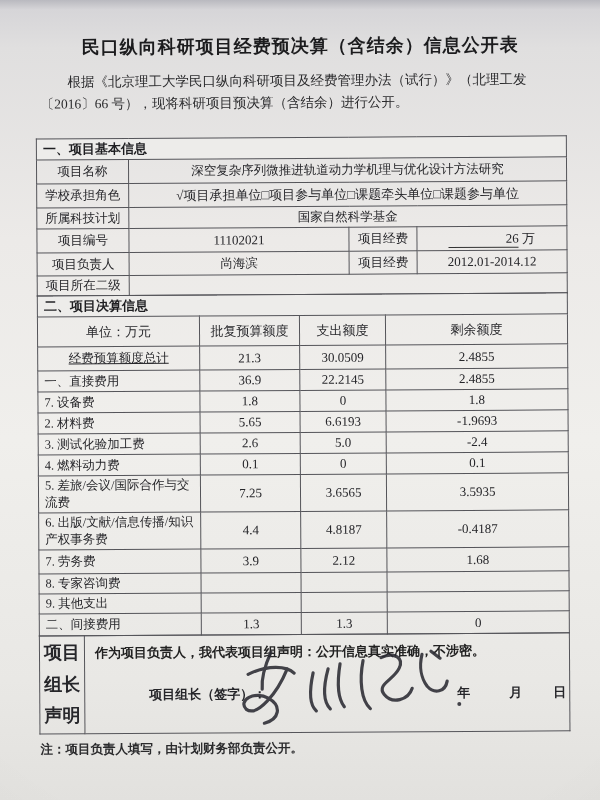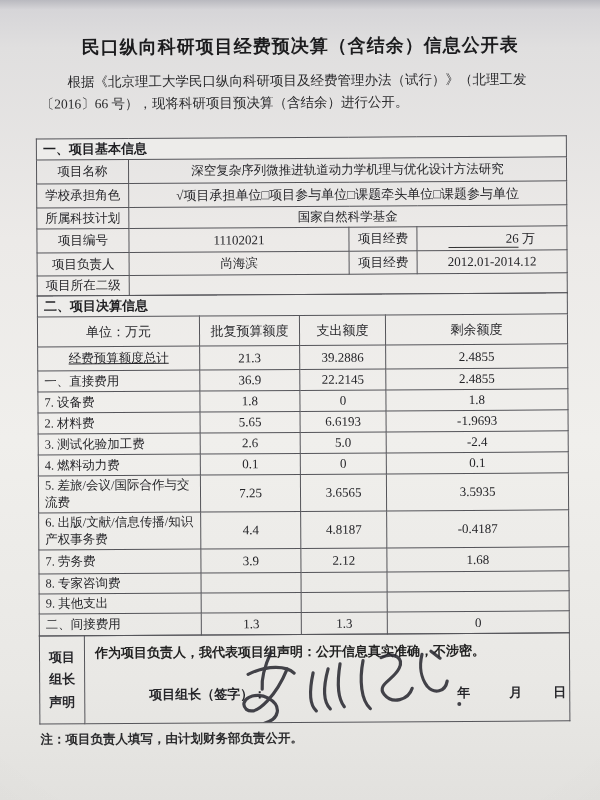--- a/index.html
+++ b/index.html
@@ -28,21 +28,21 @@
     font-family:"Liberation Sans", sans-serif;font-weight:bold;font-size:13px;
     text-align:left;padding-left:6px;background:#edecea;color:#1f1f22;
   }
   .lbl{text-align:center;}
   .val{text-align:center;}
   .num{text-align:center;font-size:13px;}
   .exp-lbl{text-align:left;padding-left:6px;}
   .center{text-align:center;text-decoration:underline;}
   .colhdr td{text-align:center;font-size:13px;}
   .underlined{display:inline-block;min-width:70px;border-bottom:1px solid #333;text-align:right;}
-  .stmt-label-cell{text-align:center;font-family:"Liberation Sans", sans-serif;font-weight:bold;font-size:13px;line-height:1.75;}
+  .stmt-label-cell{text-align:center;font-family:"Liberation Sans", sans-serif;font-weight:bold;font-size:18px;line-height:1.75;}
   .stmt-content{position:relative;padding:0;}
   .stmt-text{position:absolute;left:10px;top:8px;right:6px;font-family:"Liberation Sans", sans-serif;font-weight:bold;font-size:13px;color:#222;}
   .sign-label{position:absolute;left:64px;top:50px;font-family:"Liberation Sans", sans-serif;font-weight:bold;font-size:13px;}
   .ymd{position:absolute;top:50px;font-family:"Liberation Sans", sans-serif;font-weight:bold;font-size:13px;}
   .ymd.y{left:372px;} .ymd.m{left:424px;} .ymd.d{left:468px;}
   .signature{position:absolute;left:150px;top:12px;}
   .footnote{
     margin:7px 0 0 36px;font-family:"Liberation Sans", sans-serif;
     font-weight:bold;font-size:12.5px;color:#2a2a2c;
   }
@@ -116,21 +116,21 @@
     </tr>
     <tr class="colhdr" style="height:30px">
       <td>单位：万元</td>
       <td>批复预算额度</td>
       <td>支出额度</td>
       <td>剩余额度</td>
     </tr>
     <tr style="height:24px">
       <td class="center">经费预算额度总计</td>
       <td class="num">21.3</td>
-      <td class="num">39.2886</td>
+      <td class="num">30.0509</td>
       <td class="num">2.4855</td>
     </tr>
     <tr style="height:21px">
       <td class="exp-lbl">一、直接费用</td>
       <td class="num">36.9</td>
       <td class="num">22.2145</td>
       <td class="num">2.4855</td>
     </tr>
     <tr style="height:21px">
       <td class="exp-lbl">7. 设备费</td>

